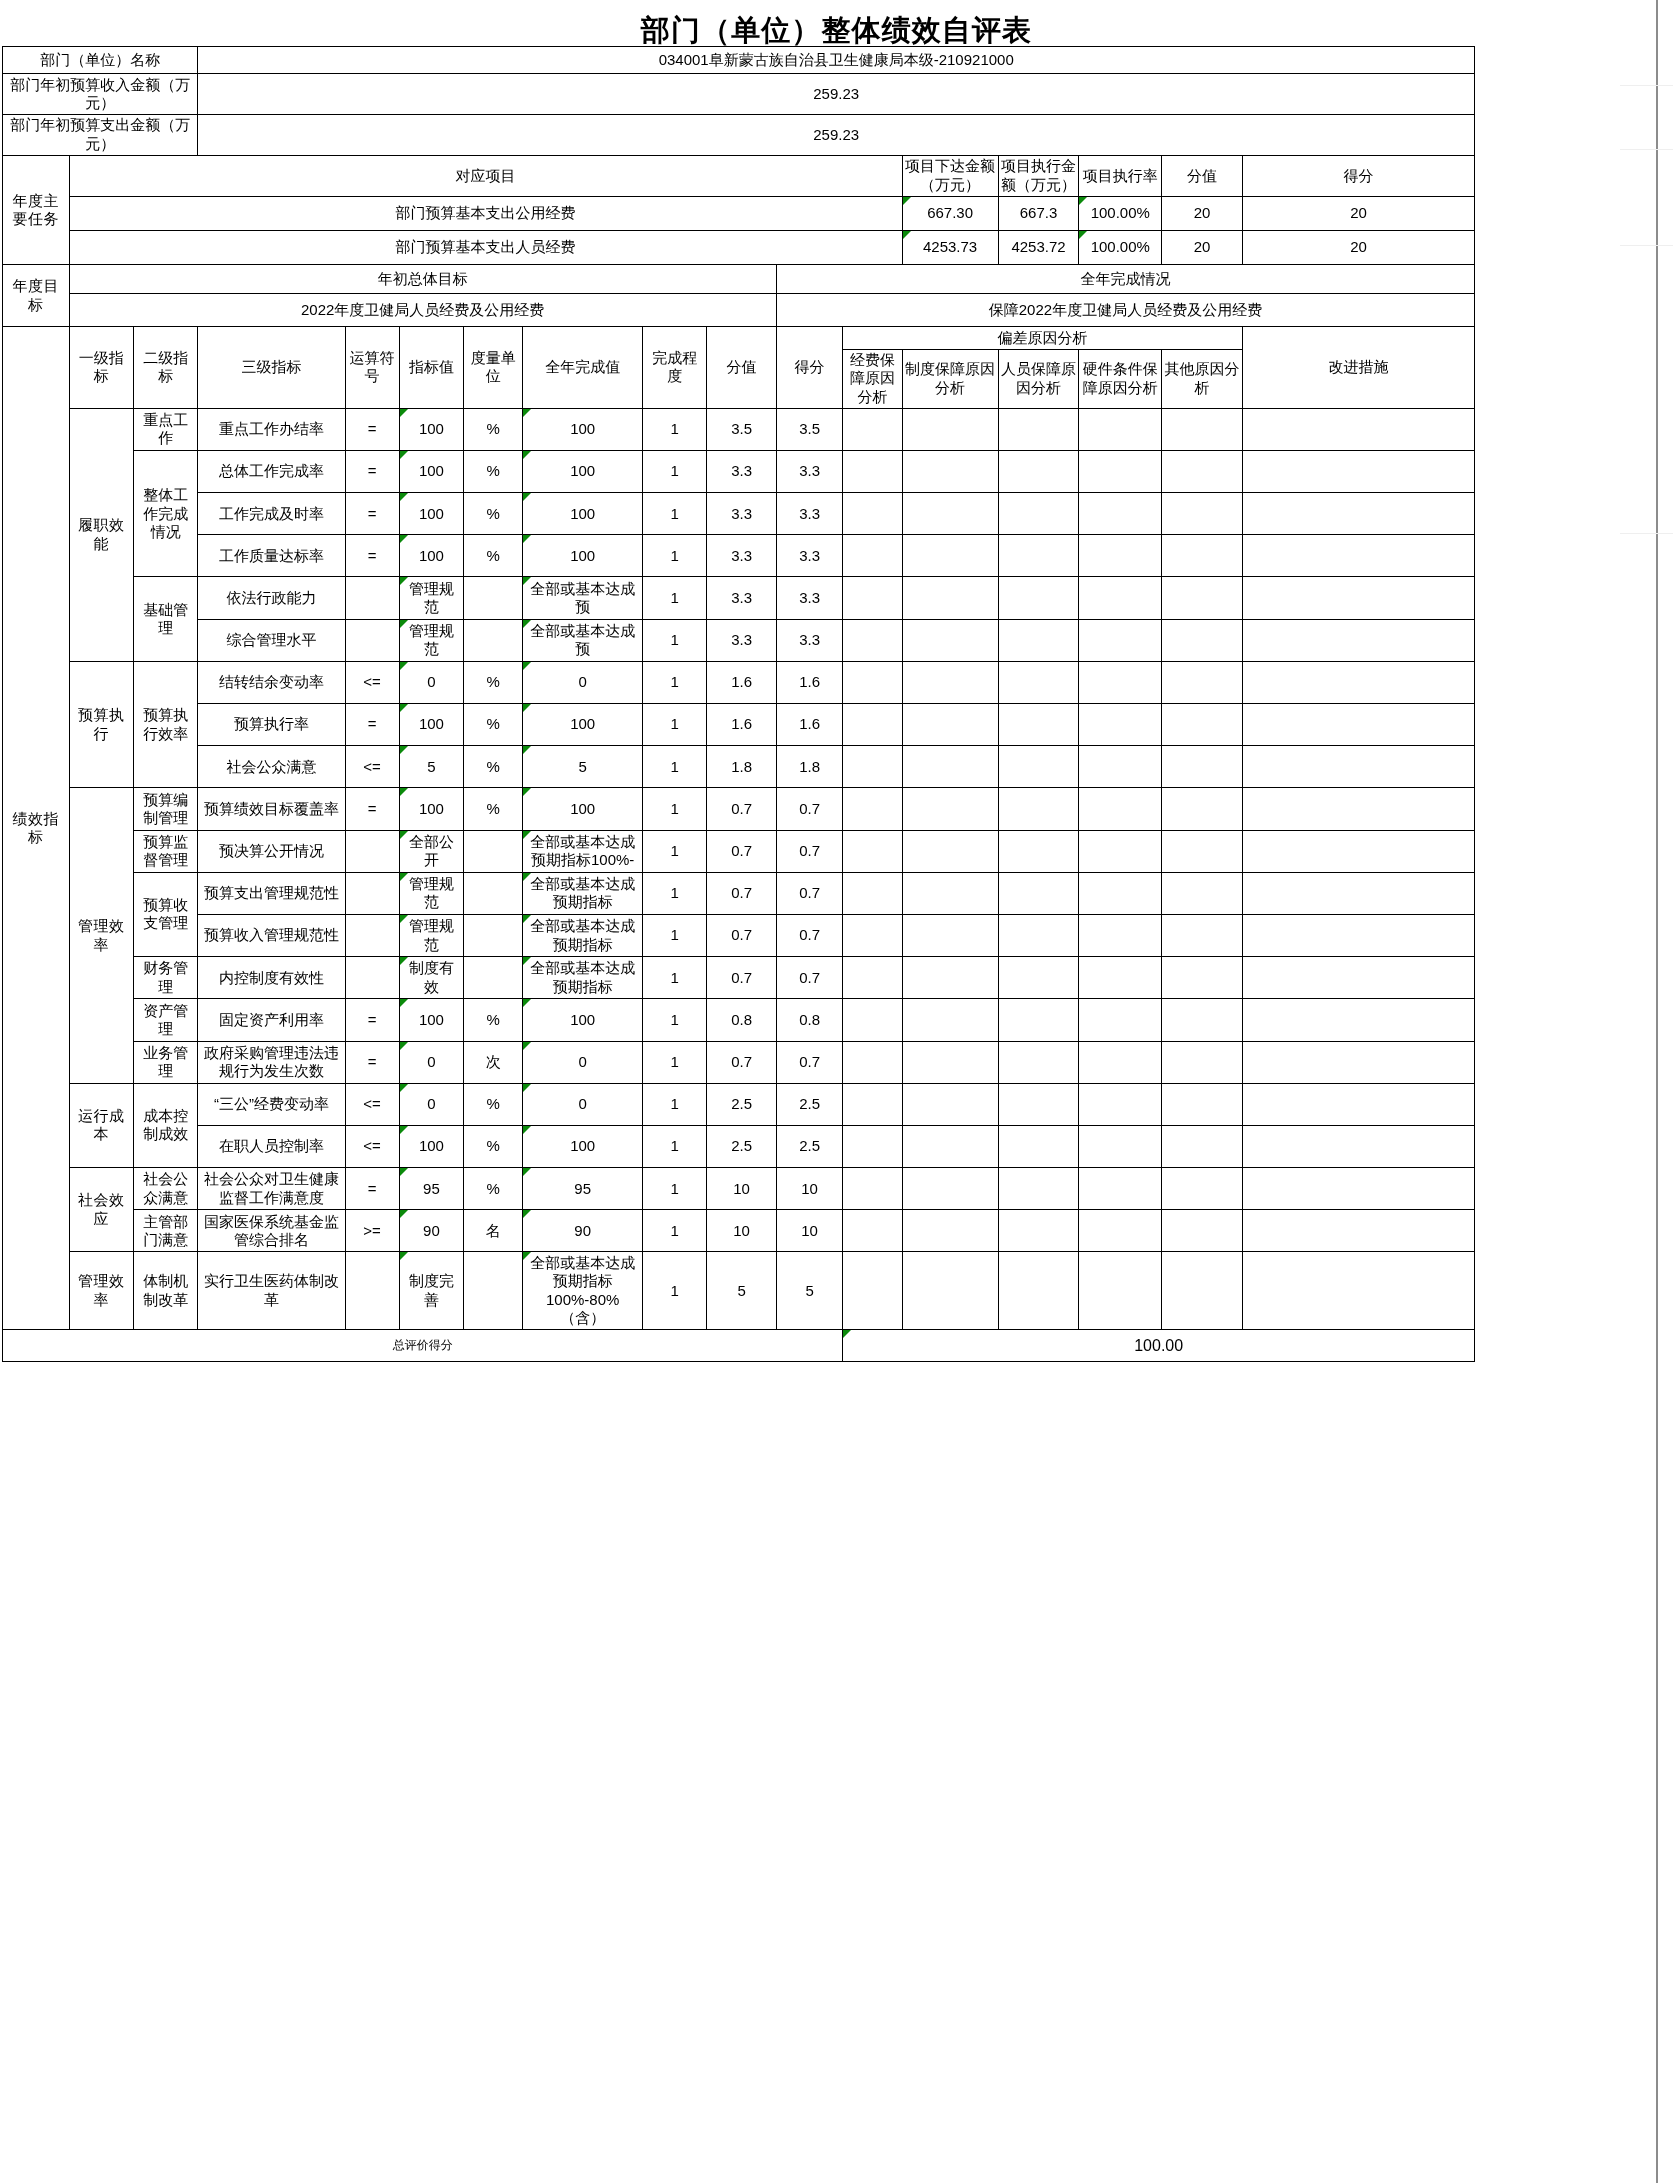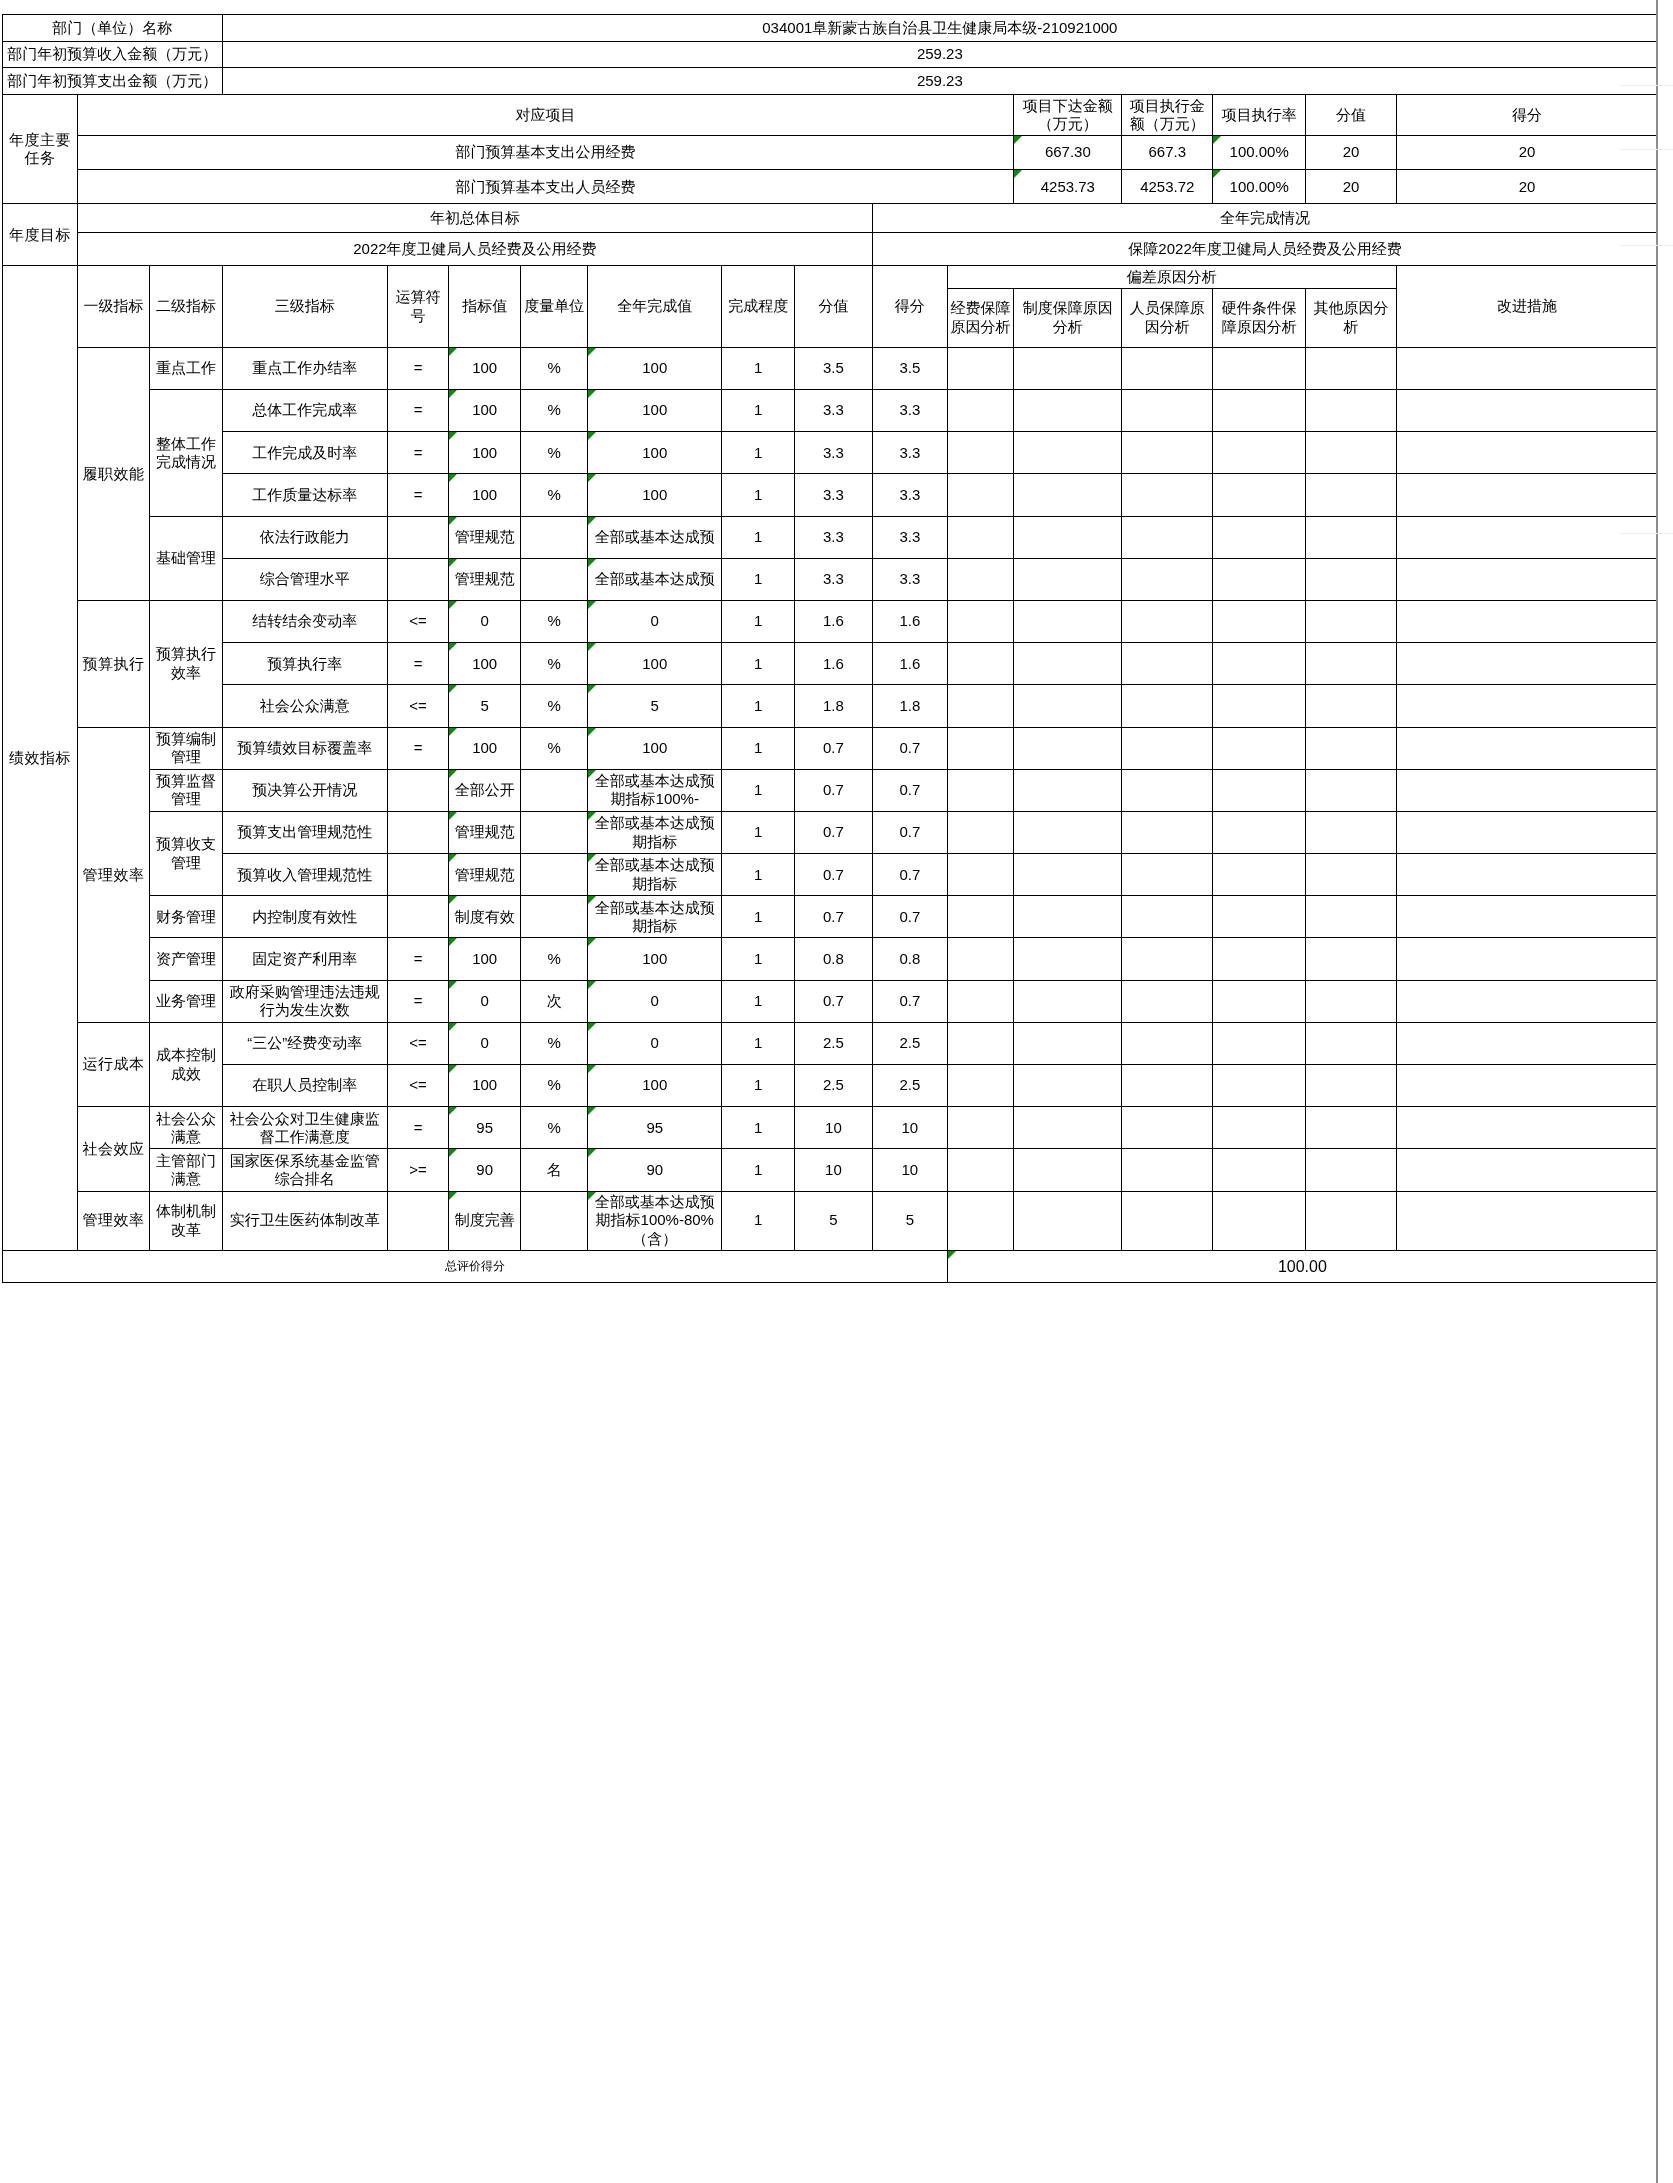--- a/index.html
+++ b/index.html
@@ -30,21 +30,21 @@
   }
   .doc-subtitle {
     font-size: 18px;
     font-weight: normal;
     margin-top: 6.4px;
     letter-spacing: 0.5px;
   }
 
   
   .sheet {
-    width: 1656px;
+    width: 1473px;
     margin: 0 0 0 2.1px;
     border-collapse: collapse;
     table-layout: fixed;
     border-radius: 7px;
   }
   .sheet td, .sheet th {
     border: 1.1px solid #000000;
     padding: 1.6px 2.1px;
     text-align: center;
     vertical-align: middle;
@@ -90,20 +90,21 @@
     right: 0;
     width: 53px;
     height: 1.1px;
     background: #efefef;
   }
 </style>
 </head>
 <body>
 
 <div class="title-wrap">
+  <div class="doc-title">部门（单位）整体绩效自评表</div>
 </div>
 
 <table class="sheet">
   <colgroup>
     <col style="width:65px">
     <col style="width:63px">
     <col style="width:63px">
     <col style="width:144px">
     <col style="width:53px">
     <col style="width:63px">

